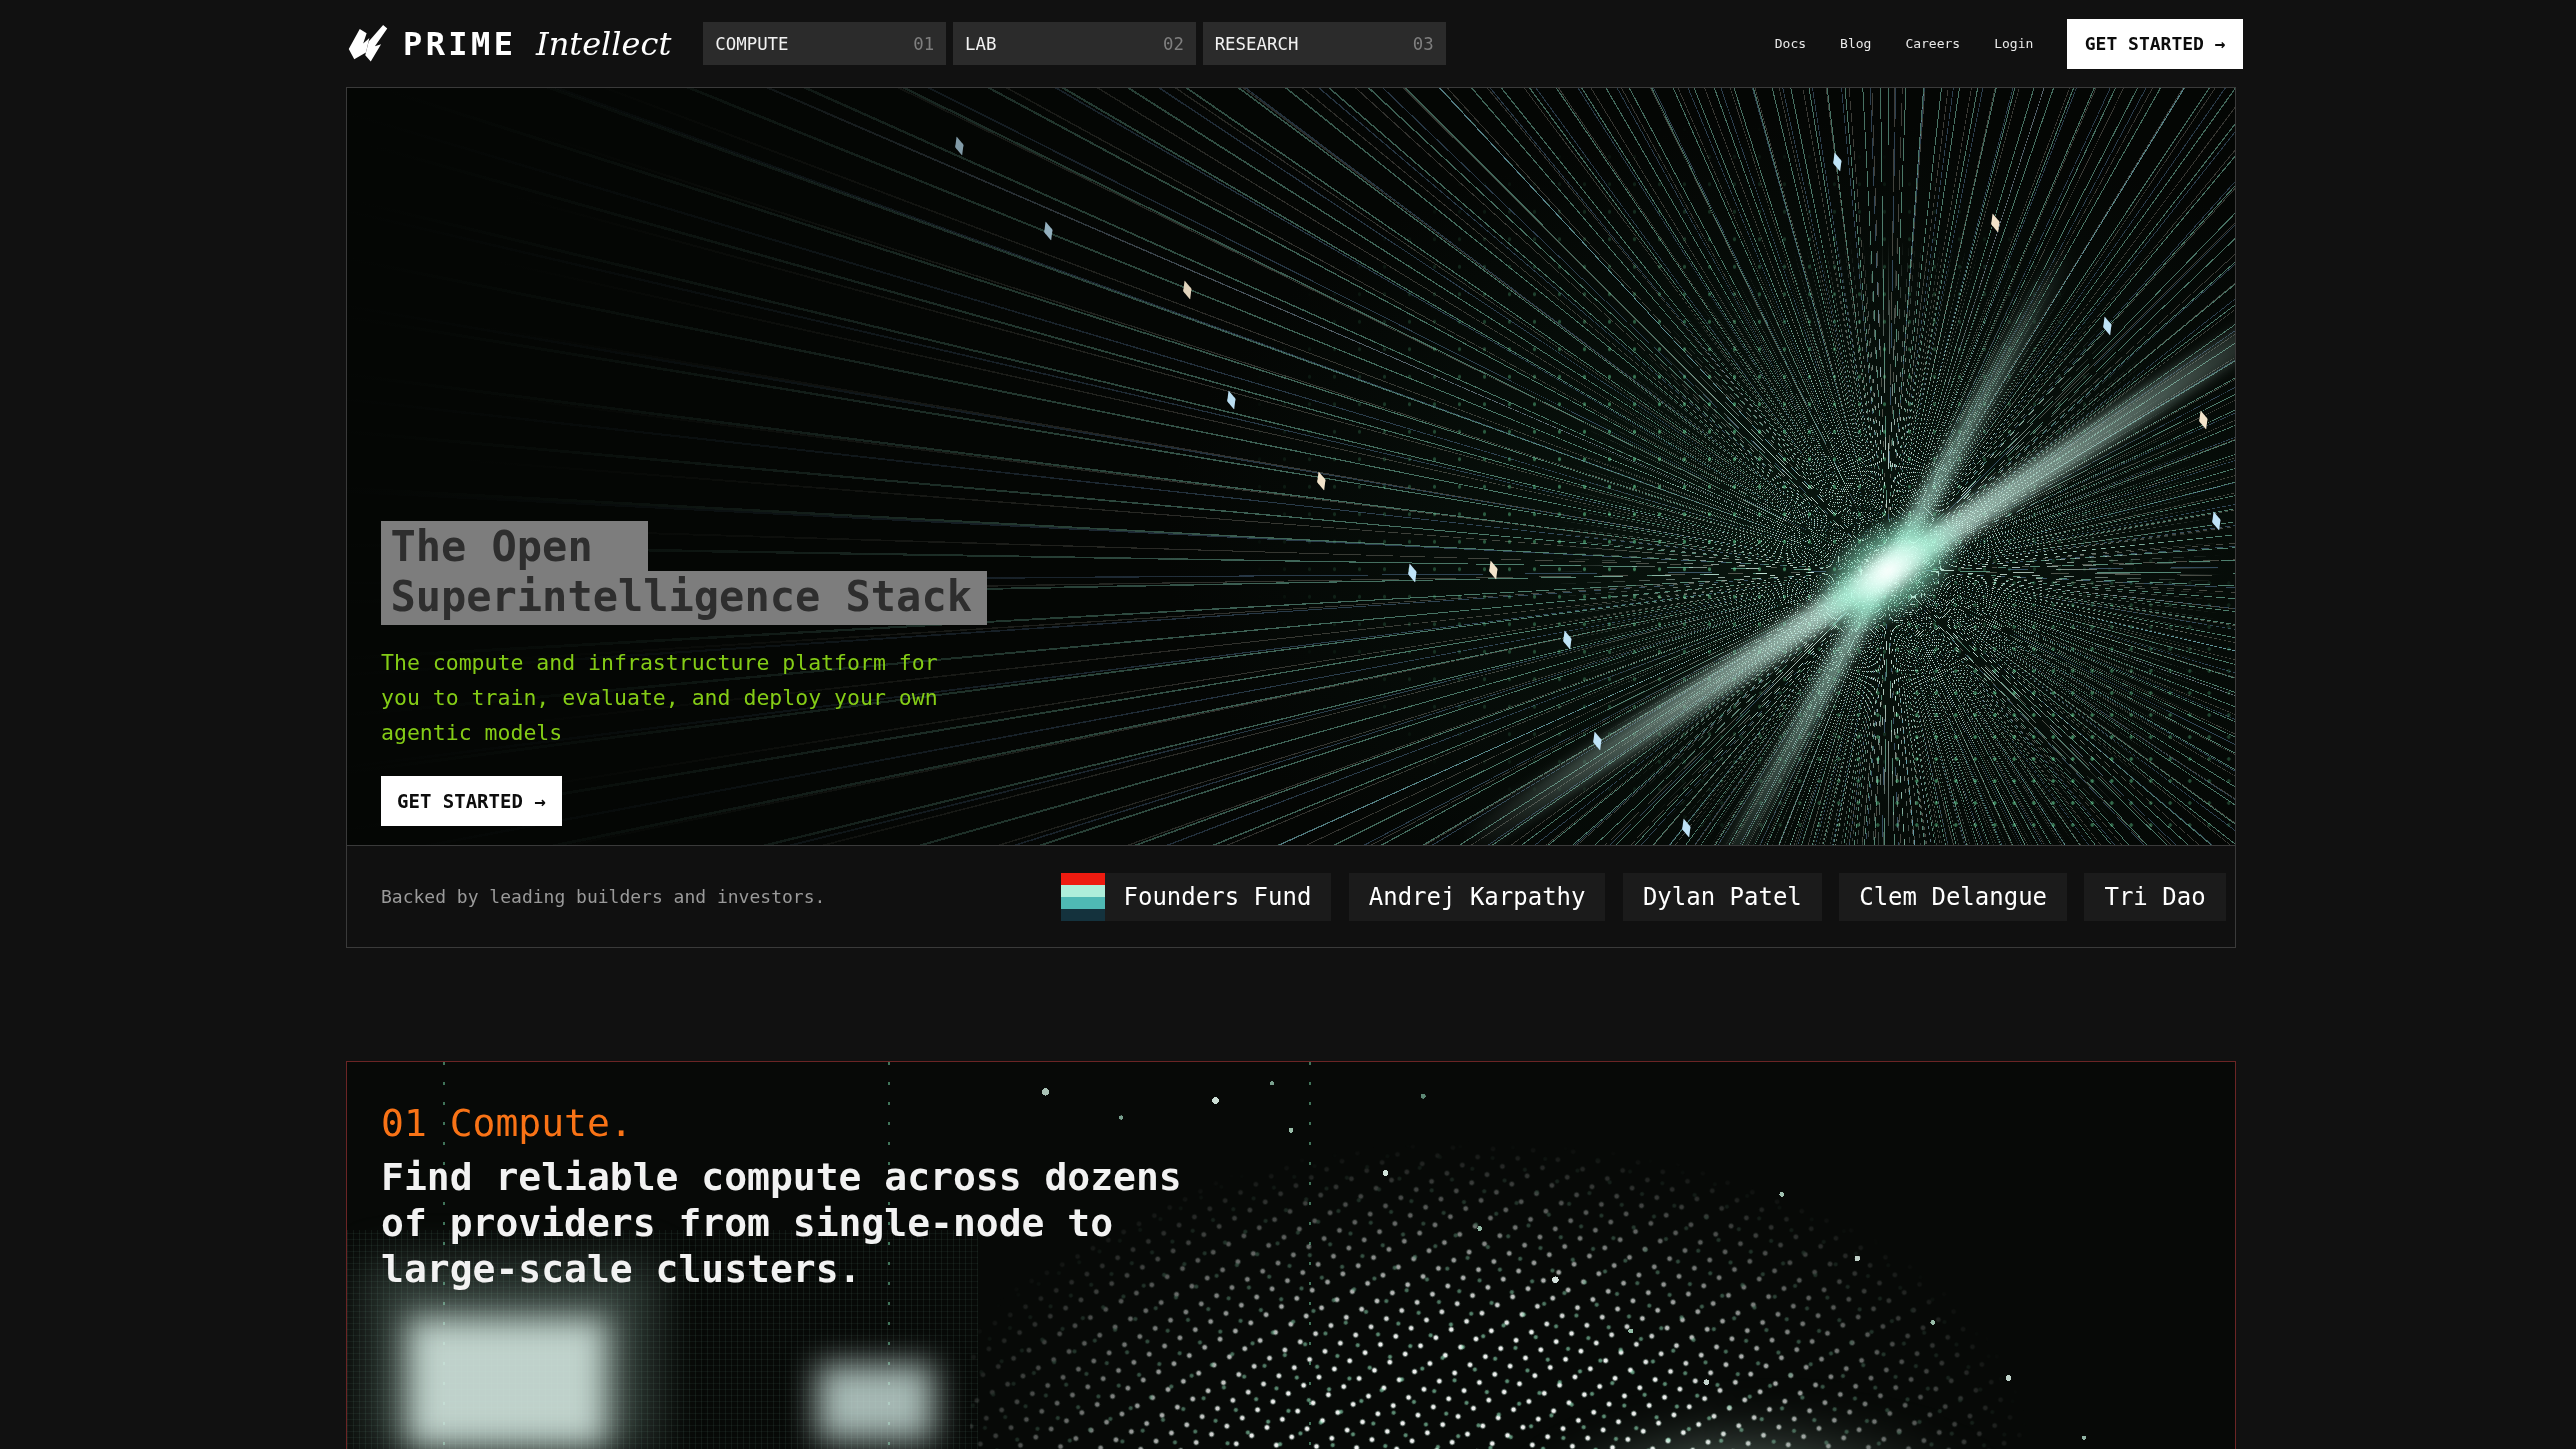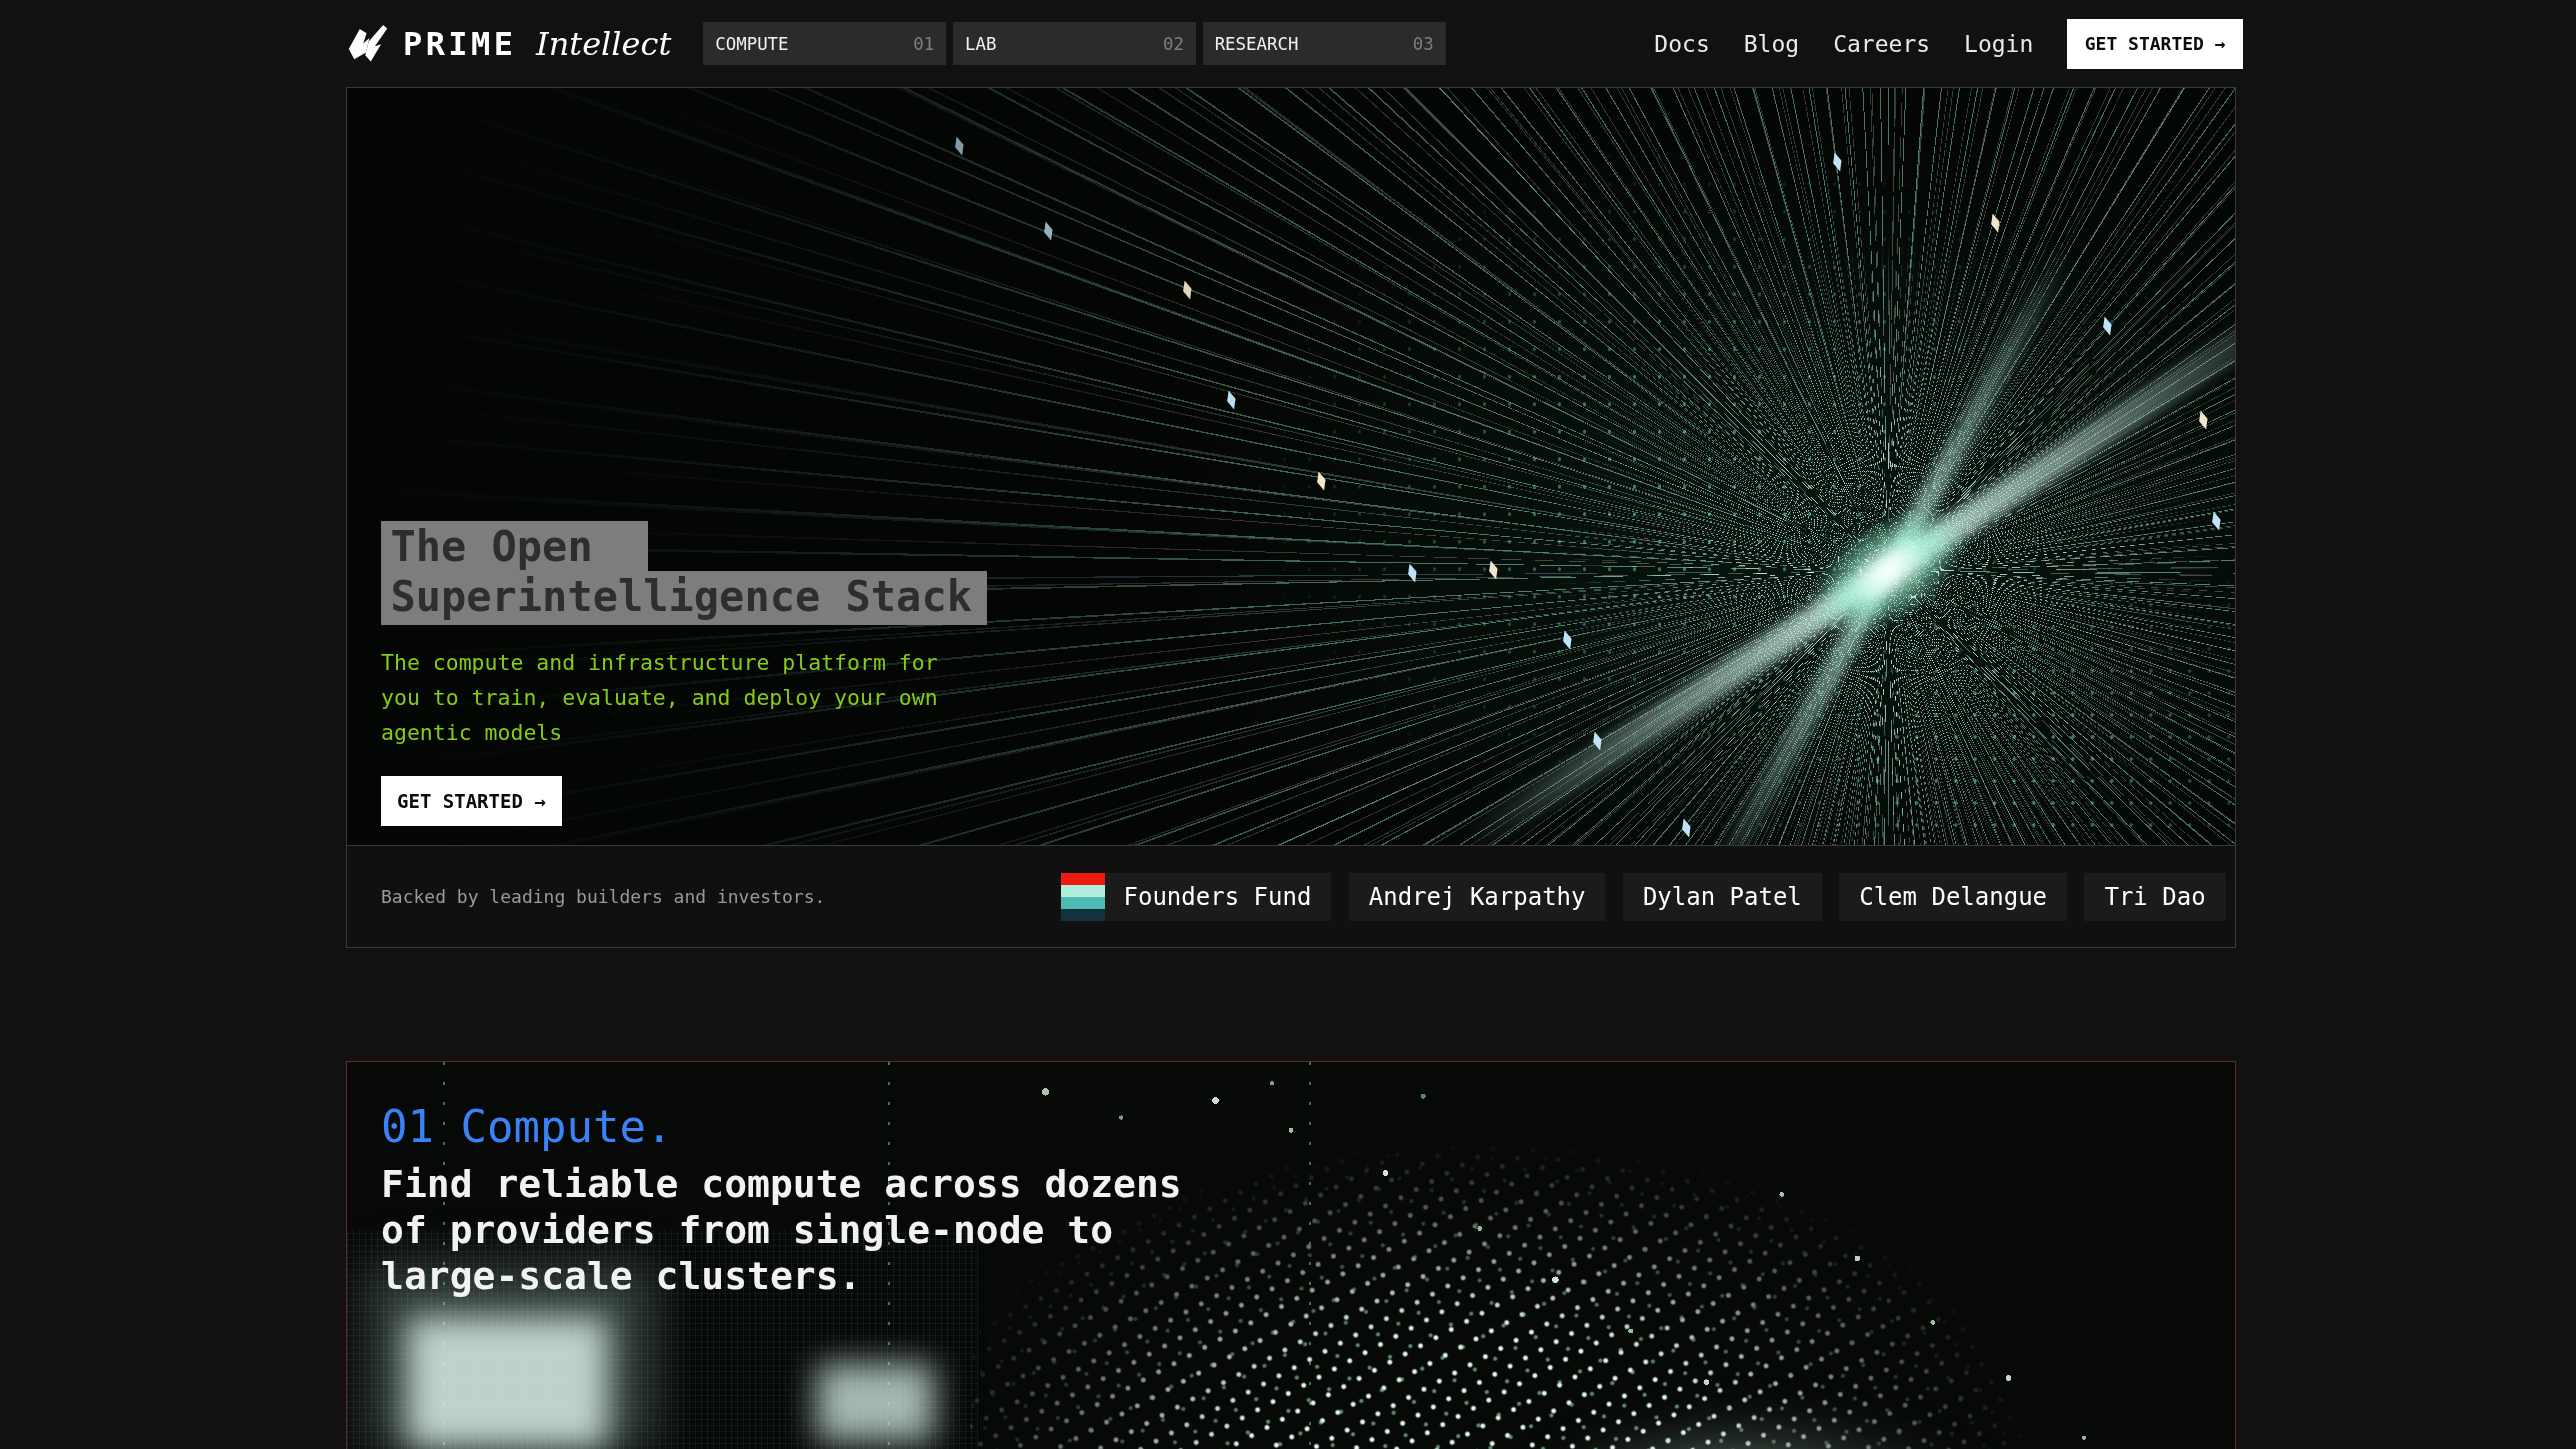--- a/index.html
+++ b/index.html
@@ -12,21 +12,21 @@
   .logo-mark { width:44px; height:39px; }
   .logo-prime { color:#ffffff; font-weight:700; font-size:32px; letter-spacing:3.4px; }
   .logo-intellect { color:#ffffff; font-family:"DejaVu Serif", serif; font-style:italic;
                     font-size:32px; margin-left:6.7px; }
   .tabs { display:flex; gap:6.7px; }
   .tab { width:243px; height:43px; background:#2b2b2b; display:flex; align-items:center;
          justify-content:space-between; padding:0 12px; cursor:pointer; }
   .tab-label { color:#f2f2f2; font-size:17.4px; }
   .tab-num { color:#7f7f7f; font-size:17.4px; }
   .nav-right { margin-left:auto; display:flex; align-items:center; gap:34px; }
-  .nav-link { color:#eaeaea; font-size:23px; cursor:pointer; }
+  .nav-link { color:#eaeaea; font-size:13px; cursor:pointer; }
   .btn-cta { background:#ffffff; color:#0c0c0c; font-size:18px; font-weight:700;
              height:50px; display:flex; align-items:center; padding:0 17.4px; cursor:pointer; }
 
   
   .hero-wrap { width:1890px; margin-left:346px; border:0.7px solid #3a3a3a; }
   .hero { position:relative; height:757px; background:#040604; overflow:hidden; }
 
   .rays, .rays2, .rays3, .rays4 { position:absolute; inset:0; }
   .rays  { background:repeating-conic-gradient(from 0deg at 81.6% 63.8%,
             rgba(150,240,210,0.55) 0deg 0.12deg, transparent 0.12deg 2.1deg);
@@ -133,21 +133,21 @@
       filter:blur(23px); }
   .rack { position:absolute; filter:blur(16px); }
   .rack.r1 { left:60px;  top:255px; width:201px; height:131px; background:rgba(216,236,229,0.85); }
   .rack.r2 { left:470px; top:302px; width:117px; height:77px; background:rgba(205,228,222,0.8); }
   .rack.r3 { left:20px;  top:201px; width:288px; height:188px; background:rgba(150,185,172,0.28); filter:blur(23px); }
   .rack-grid { position:absolute; left:0; top:168px; width:631px; height:262px; opacity:0.5;
       background-image:repeating-linear-gradient(90deg, rgba(130,190,165,0.18) 0 1.3px, transparent 1.3px 6px),
                        repeating-linear-gradient(0deg, rgba(130,190,165,0.14) 0 1.3px, transparent 1.3px 6px); }
 
   .compute-content { position:absolute; left:34px; top:39px; z-index:6; }
-  .compute-kicker { font-size:44px; color:#3b82f6; }
+  .compute-kicker { font-size:38px; color:#f97316; }
   .compute-heading { margin-top:9.4px; font-size:38px; line-height:46px; color:#f2f2f2; }
 </style>
 </head>
 <body>
 
 <header class="nav">
   <div class="logo">
     <svg class="logo-mark" viewBox="0 0 64 56">
       <path d="M4 36 L20 7 L30 13 L25 28 L34 20 L29 41 L12 51 Z" fill="#ffffff"></path>
       <path d="M33 25 L54 1 L60 6 L42 32 L51 29 L36 54 L28 45 Z" fill="#ffffff"></path>

